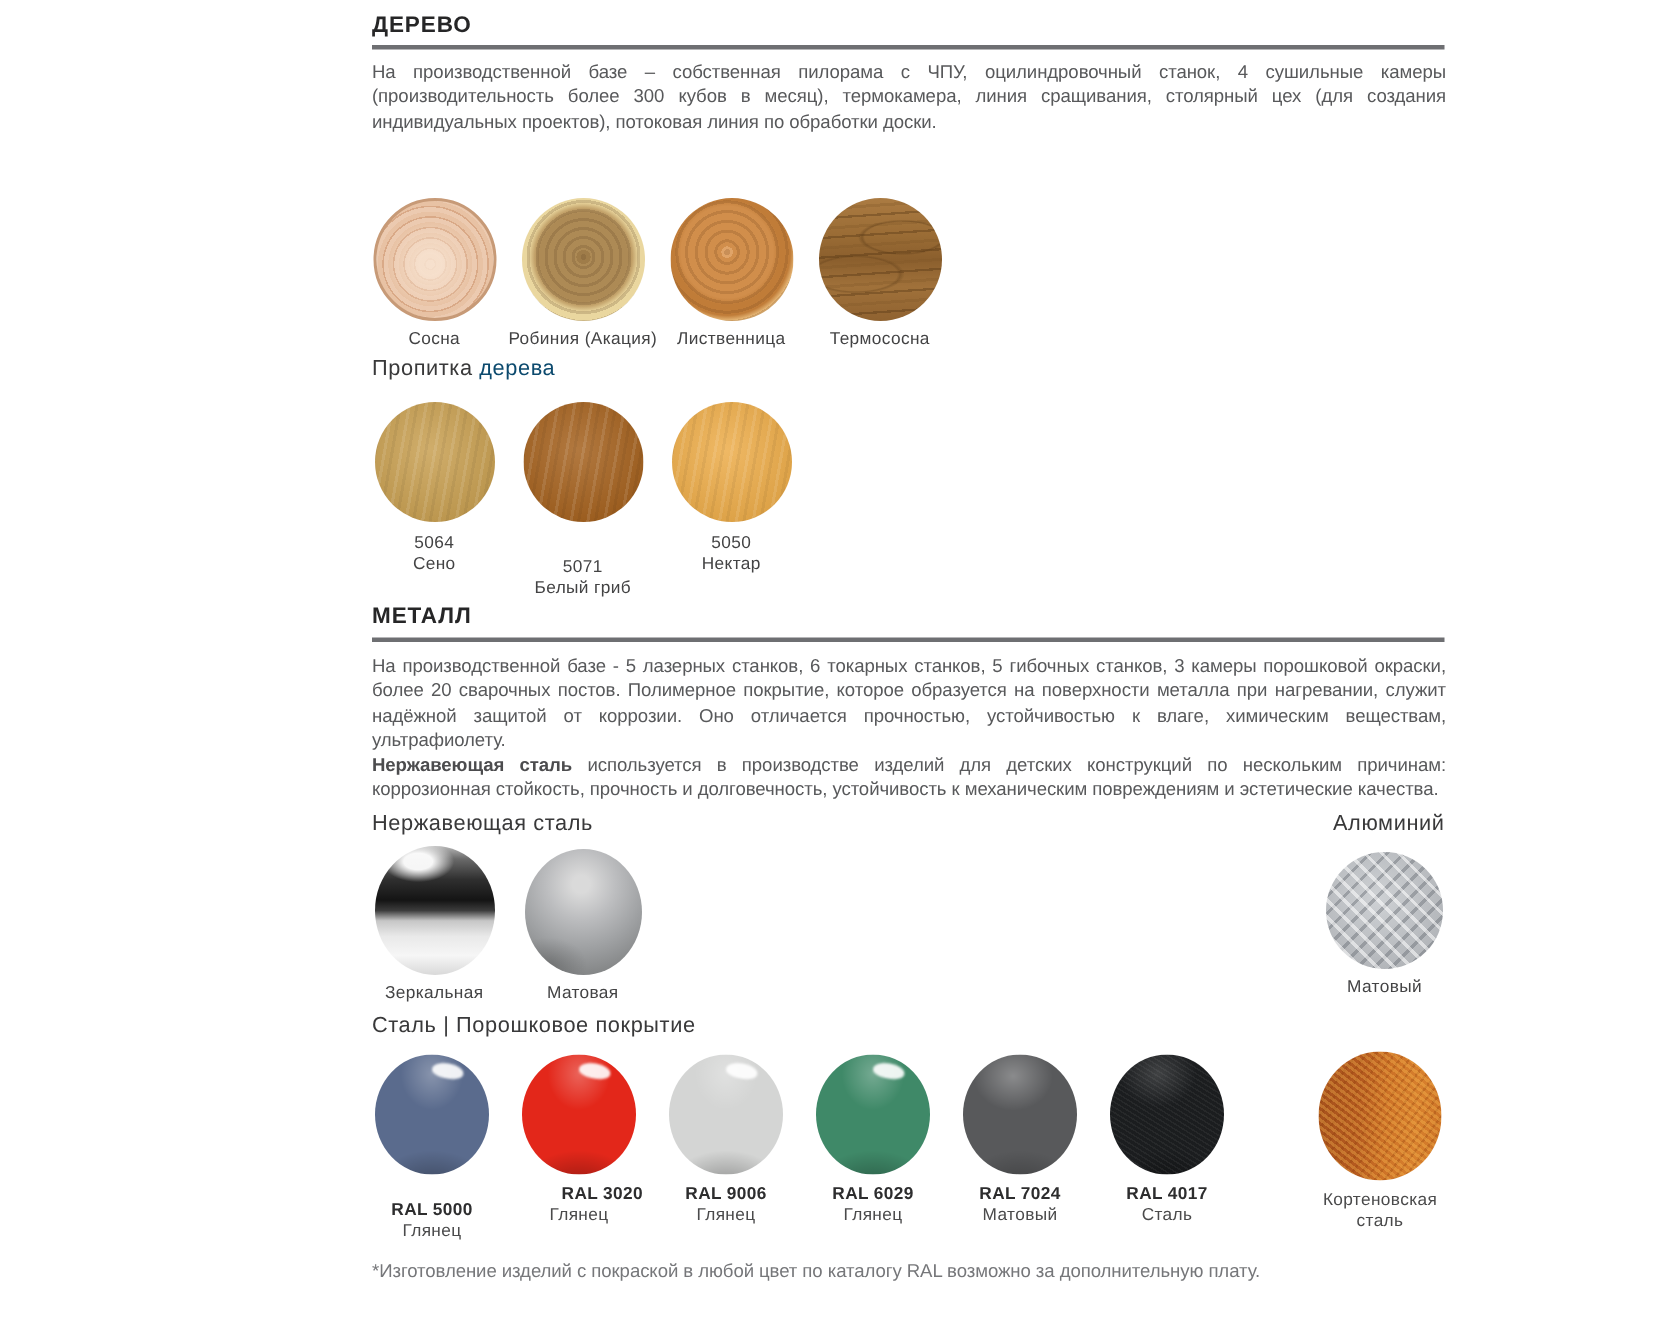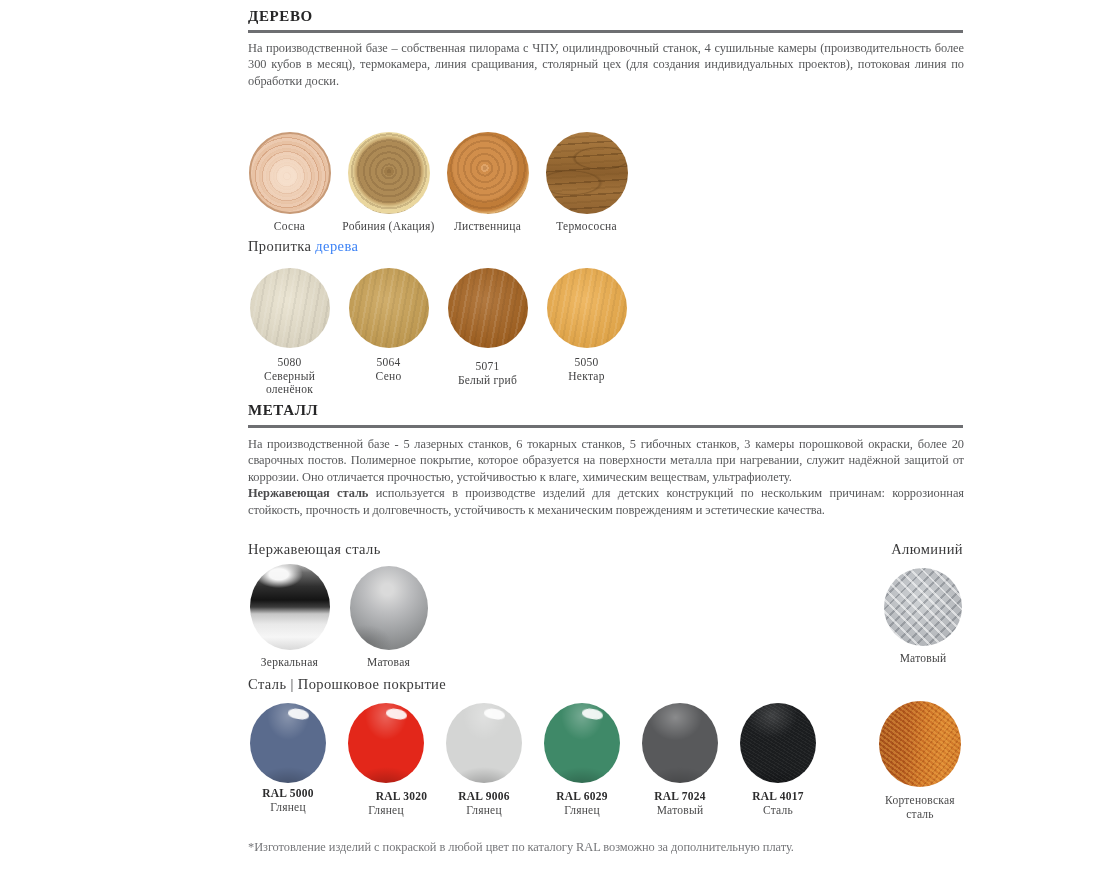--- a/index.html
+++ b/index.html
@@ -1,24 +1,24 @@
 <!DOCTYPE html>
 <html><head>
 <meta charset="utf-8">
 <style>
   html,body{margin:0;padding:0;background:#ffffff;}
   .page{position:relative;width:988px;height:879px;background:#ffffff;overflow:hidden;
-        font-family:Liberation Serif, serif;color:#58595b;}
+        font-family:Liberation Sans, sans-serif;color:#58595b;}
   .abs{position:absolute;}
 
   
   .sec-title{font-size:15px;font-weight:bold;letter-spacing:.6px;color:#262627;}
   .rule{height:3px;background:#6e6f72;}
   .subhead{font-size:14.5px;letter-spacing:.4px;color:#39393a;}
-  .subhead .lite{color:#3b82f6;}
+  .subhead .lite{color:#0c4a6e;}
 
   
   .para{width:716px;font-size:12.4px;line-height:16.4px;text-align:justify;color:#58595b;letter-spacing:-.05px;}
   .para p{margin:0;}
   .para b{color:#4c4c4e;font-weight:bold;}
 
   
   .row{display:flex;}
   .col{width:99px;display:flex;flex-direction:column;align-items:center;}
   .col.w100{width:100px;}
@@ -131,32 +131,27 @@
       <div class="cap caps nowrap">Термососна</div>
     </div>
   </div>
 
   <div class="abs subhead" style="left:248px;top:238px;">
     <span>Пропитка</span><span class="lite"> дерева</span>
   </div>
 
   <div class="abs row" style="left:240px;top:268px;">
     <div class="col">
-      <div class="circle grain" style="--c: #e6dfca;"></div>
-      <div class="cap" style="margin-top:8px;">5080</div>
-      <div class="cap">Северный оленёнок</div>
-    </div>
-    <div class="col">
       <div class="circle grain" style="--c: #c79e4f;"></div>
       <div class="cap" style="margin-top:8px;">5064</div>
       <div class="cap">Сено</div>
     </div>
     <div class="col">
       <div class="circle grain" style="--c: #a35f1b;"></div>
-      <div class="cap" style="margin-top:12px;">5071</div>
+      <div class="cap" style="margin-top:24px;">5071</div>
       <div class="cap">Белый гриб</div>
     </div>
     <div class="col">
       <div class="circle grain" style="--c: #ecab47;"></div>
       <div class="cap" style="margin-top:8px;">5050</div>
       <div class="cap">Нектар</div>
     </div>
   </div>
 
   <div class="abs sec-title" style="left:248px;top:402px;">МЕТАЛЛ</div>
@@ -186,21 +181,21 @@
   <div class="abs col w100" style="left:873px;top:568px;">
     <div class="checker"></div>
     <div class="cap caps nowrap">Матовый</div>
   </div>
 
   <div class="abs subhead" style="left:248px;top:676px;">Сталь | Порошковое покрытие</div>
 
   <div class="abs row" style="left:239px;top:703px;">
     <div class="col" style="width:98px;">
       <div class="sphere glossy" style="--c: #5a6b8d;"></div>
-      <div class="cap ral" style="margin-top:4px;">RAL 5000</div>
+      <div class="cap ral" style="margin-top:18px;">RAL 5000</div>
       <div class="cap fin">Глянец</div>
     </div>
     <div class="col" style="width:98px;">
       <div class="sphere glossy" style="--c: #e3271a;"></div>
       <div class="cap ral" style="margin-top:7px;margin-left:31px;">RAL 3020</div>
       <div class="cap fin">Глянец</div>
     </div>
     <div class="col" style="width:98px;">
       <div class="sphere glossy" style="--c: #d4d5d4;"></div>
       <div class="cap ral" style="margin-top:7px;">RAL 9006</div>

